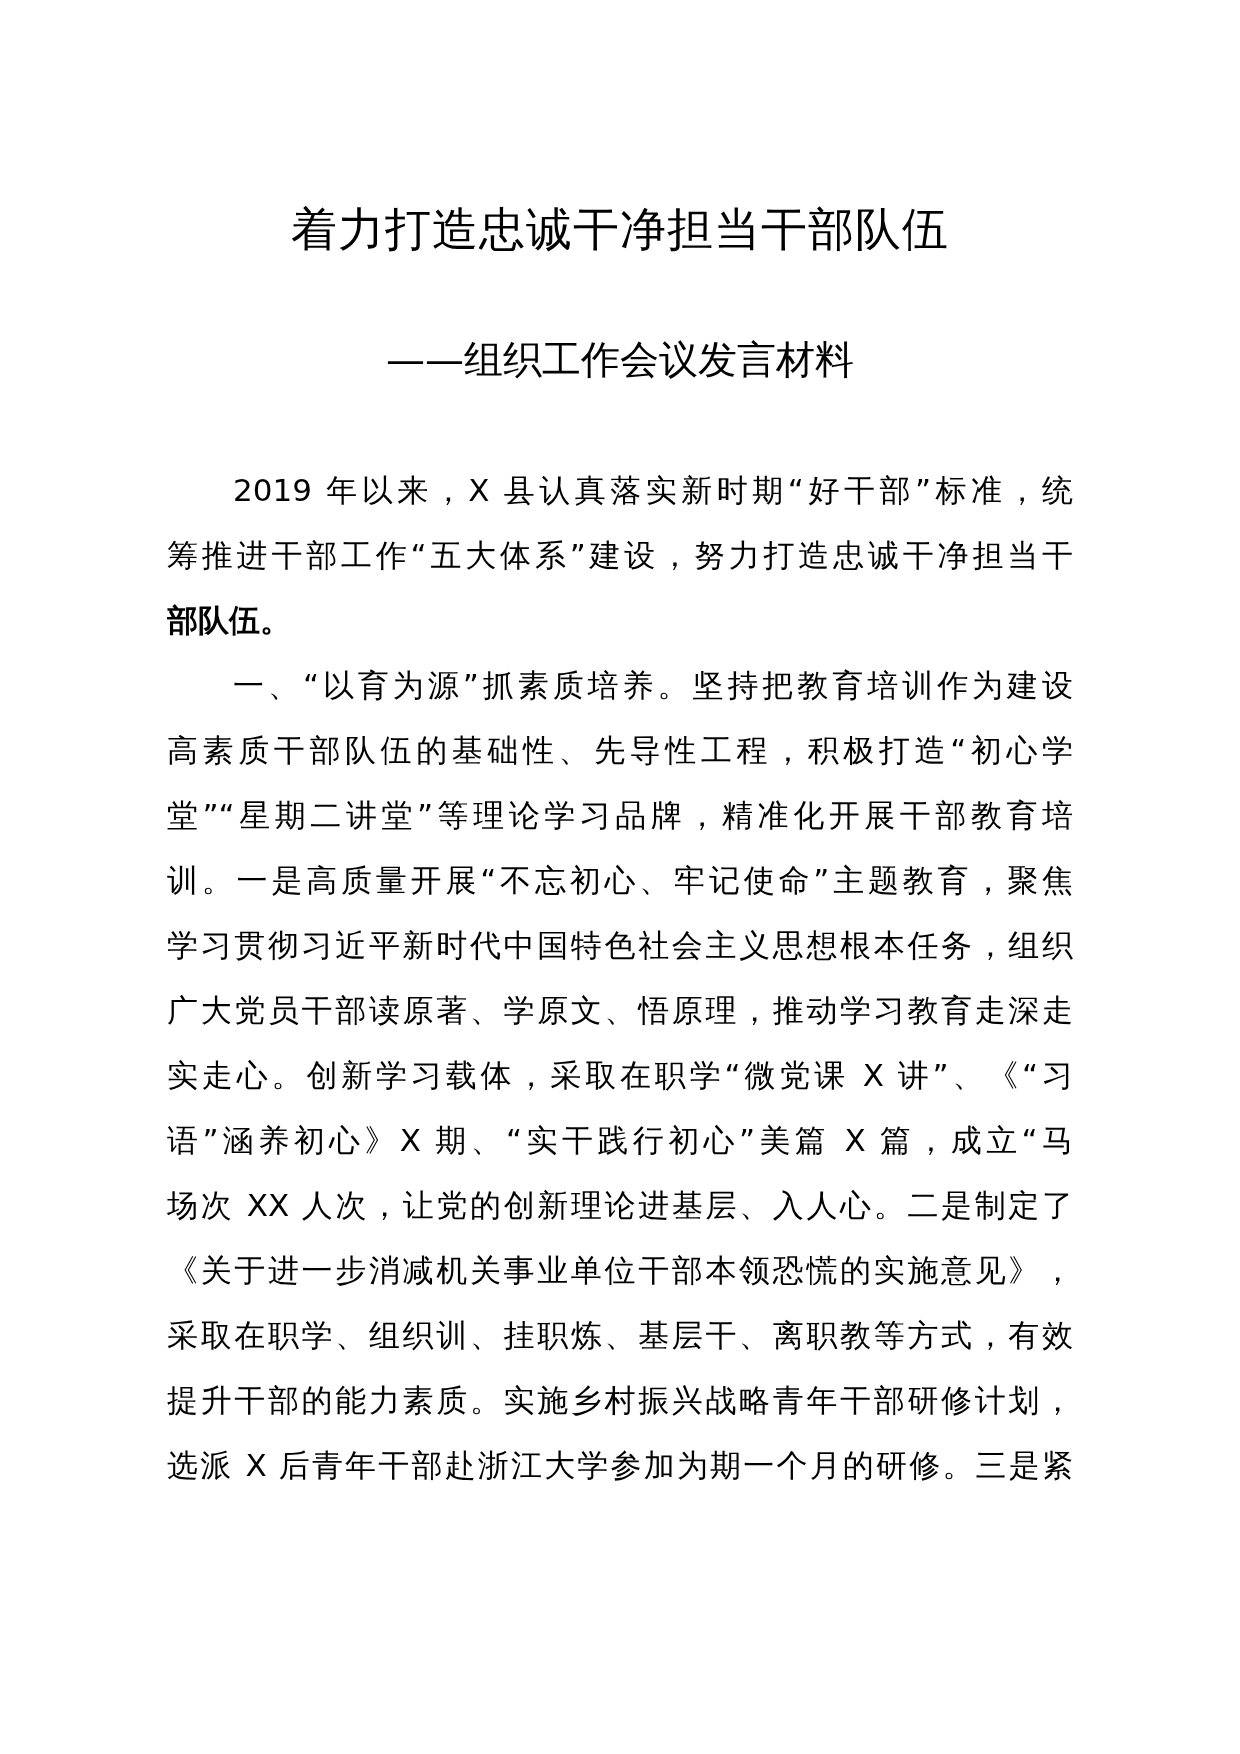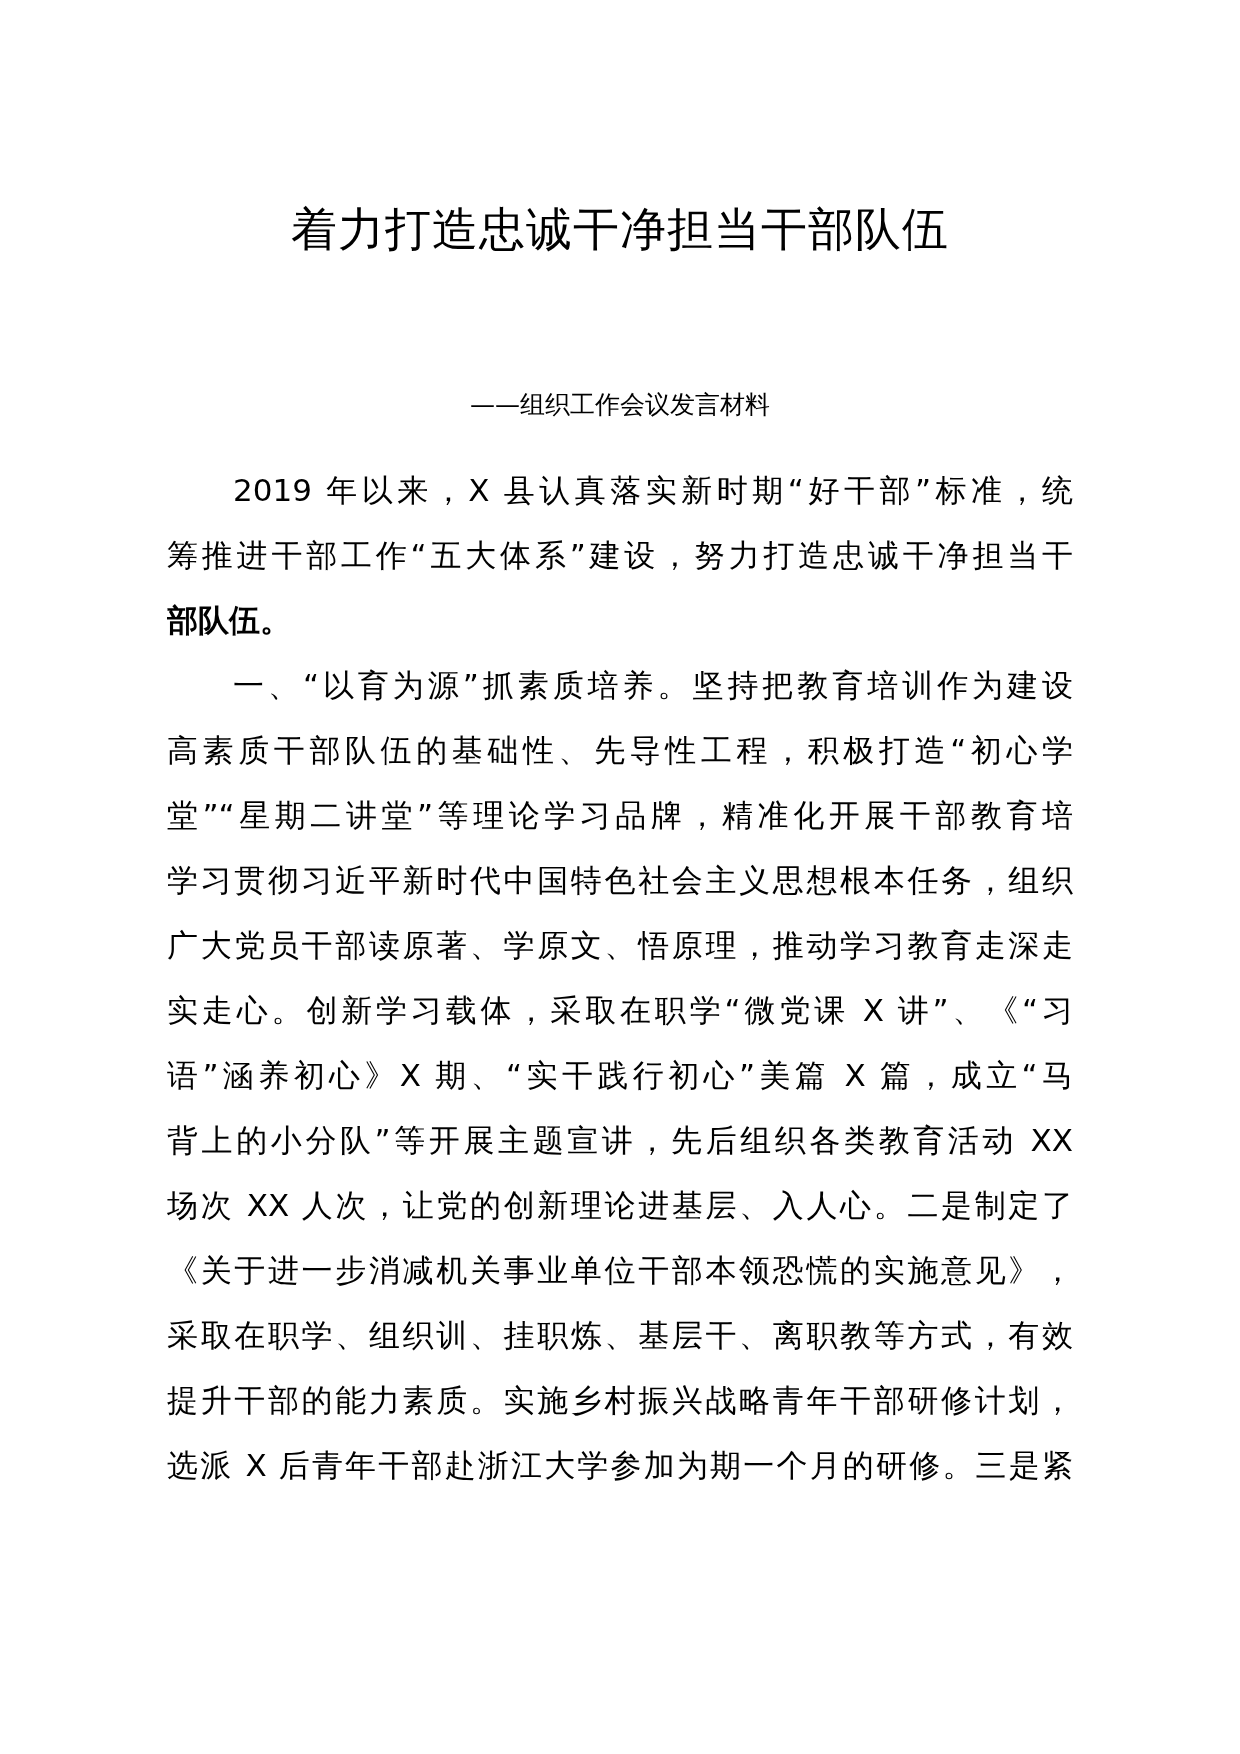--- a/index.html
+++ b/index.html
@@ -36,23 +36,22 @@
     white-space: nowrap;
   }
   .subtitle {
     position: absolute;
     left: 0;
     width: 1240px;
     top: 336px;
     height: 48px;
     line-height: 48px;
     text-align: center;
-    font-size: 25px;
+    font-size: 39px;
     white-space: nowrap;
-    margin-top: 45px;
   }
   .body-text {
     position: absolute;
     left: 167px;
     width: 906px;
     top: 466px;
   }
   .line {
     display: block;
     height: 65px;
@@ -82,25 +81,25 @@
 
   <div class="body-text">
 
     <span class="line indent">2019 年以来，X 县认真落实新时期“好干部”标准，统</span>
     <span class="line">筹推进干部工作“五大体系”建设，努力打造忠诚干净担当干</span>
     <span class="line last">部队伍。</span>
 
     <span class="line indent">一、“以育为源”抓素质培养。坚持把教育培训作为建设</span>
     <span class="line">高素质干部队伍的基础性、先导性工程，积极打造“初心学</span>
     <span class="line">堂”“星期二讲堂”等理论学习品牌，精准化开展干部教育培</span>
+    <span class="line">训。一是高质量开展“不忘初心、牢记使命”主题教育，聚焦</span>
     <span class="line">学习贯彻习近平新时代中国特色社会主义思想根本任务，组织</span>
     <span class="line">广大党员干部读原著、学原文、悟原理，推动学习教育走深走</span>
     <span class="line">实走心。创新学习载体，采取在职学“微党课 X 讲”、《“习</span>
     <span class="line">语”涵养初心》X 期、“实干践行初心”美篇 X 篇，成立“马</span>
-    <span class="line">背上的小分队”等开展主题宣讲，先后组织各类教育活动 XX</span>
     <span class="line">场次 XX 人次，让党的创新理论进基层、入人心。二是制定了</span>
     <span class="line">《关于进一步消减机关事业单位干部本领恐慌的实施意见》，</span>
     <span class="line">采取在职学、组织训、挂职炼、基层干、离职教等方式，有效</span>
     <span class="line">提升干部的能力素质。实施乡村振兴战略青年干部研修计划，</span>
     <span class="line">选派 X 后青年干部赴浙江大学参加为期一个月的研修。三是紧</span>
   </div>
 
 </div>
 
 </body></html>

